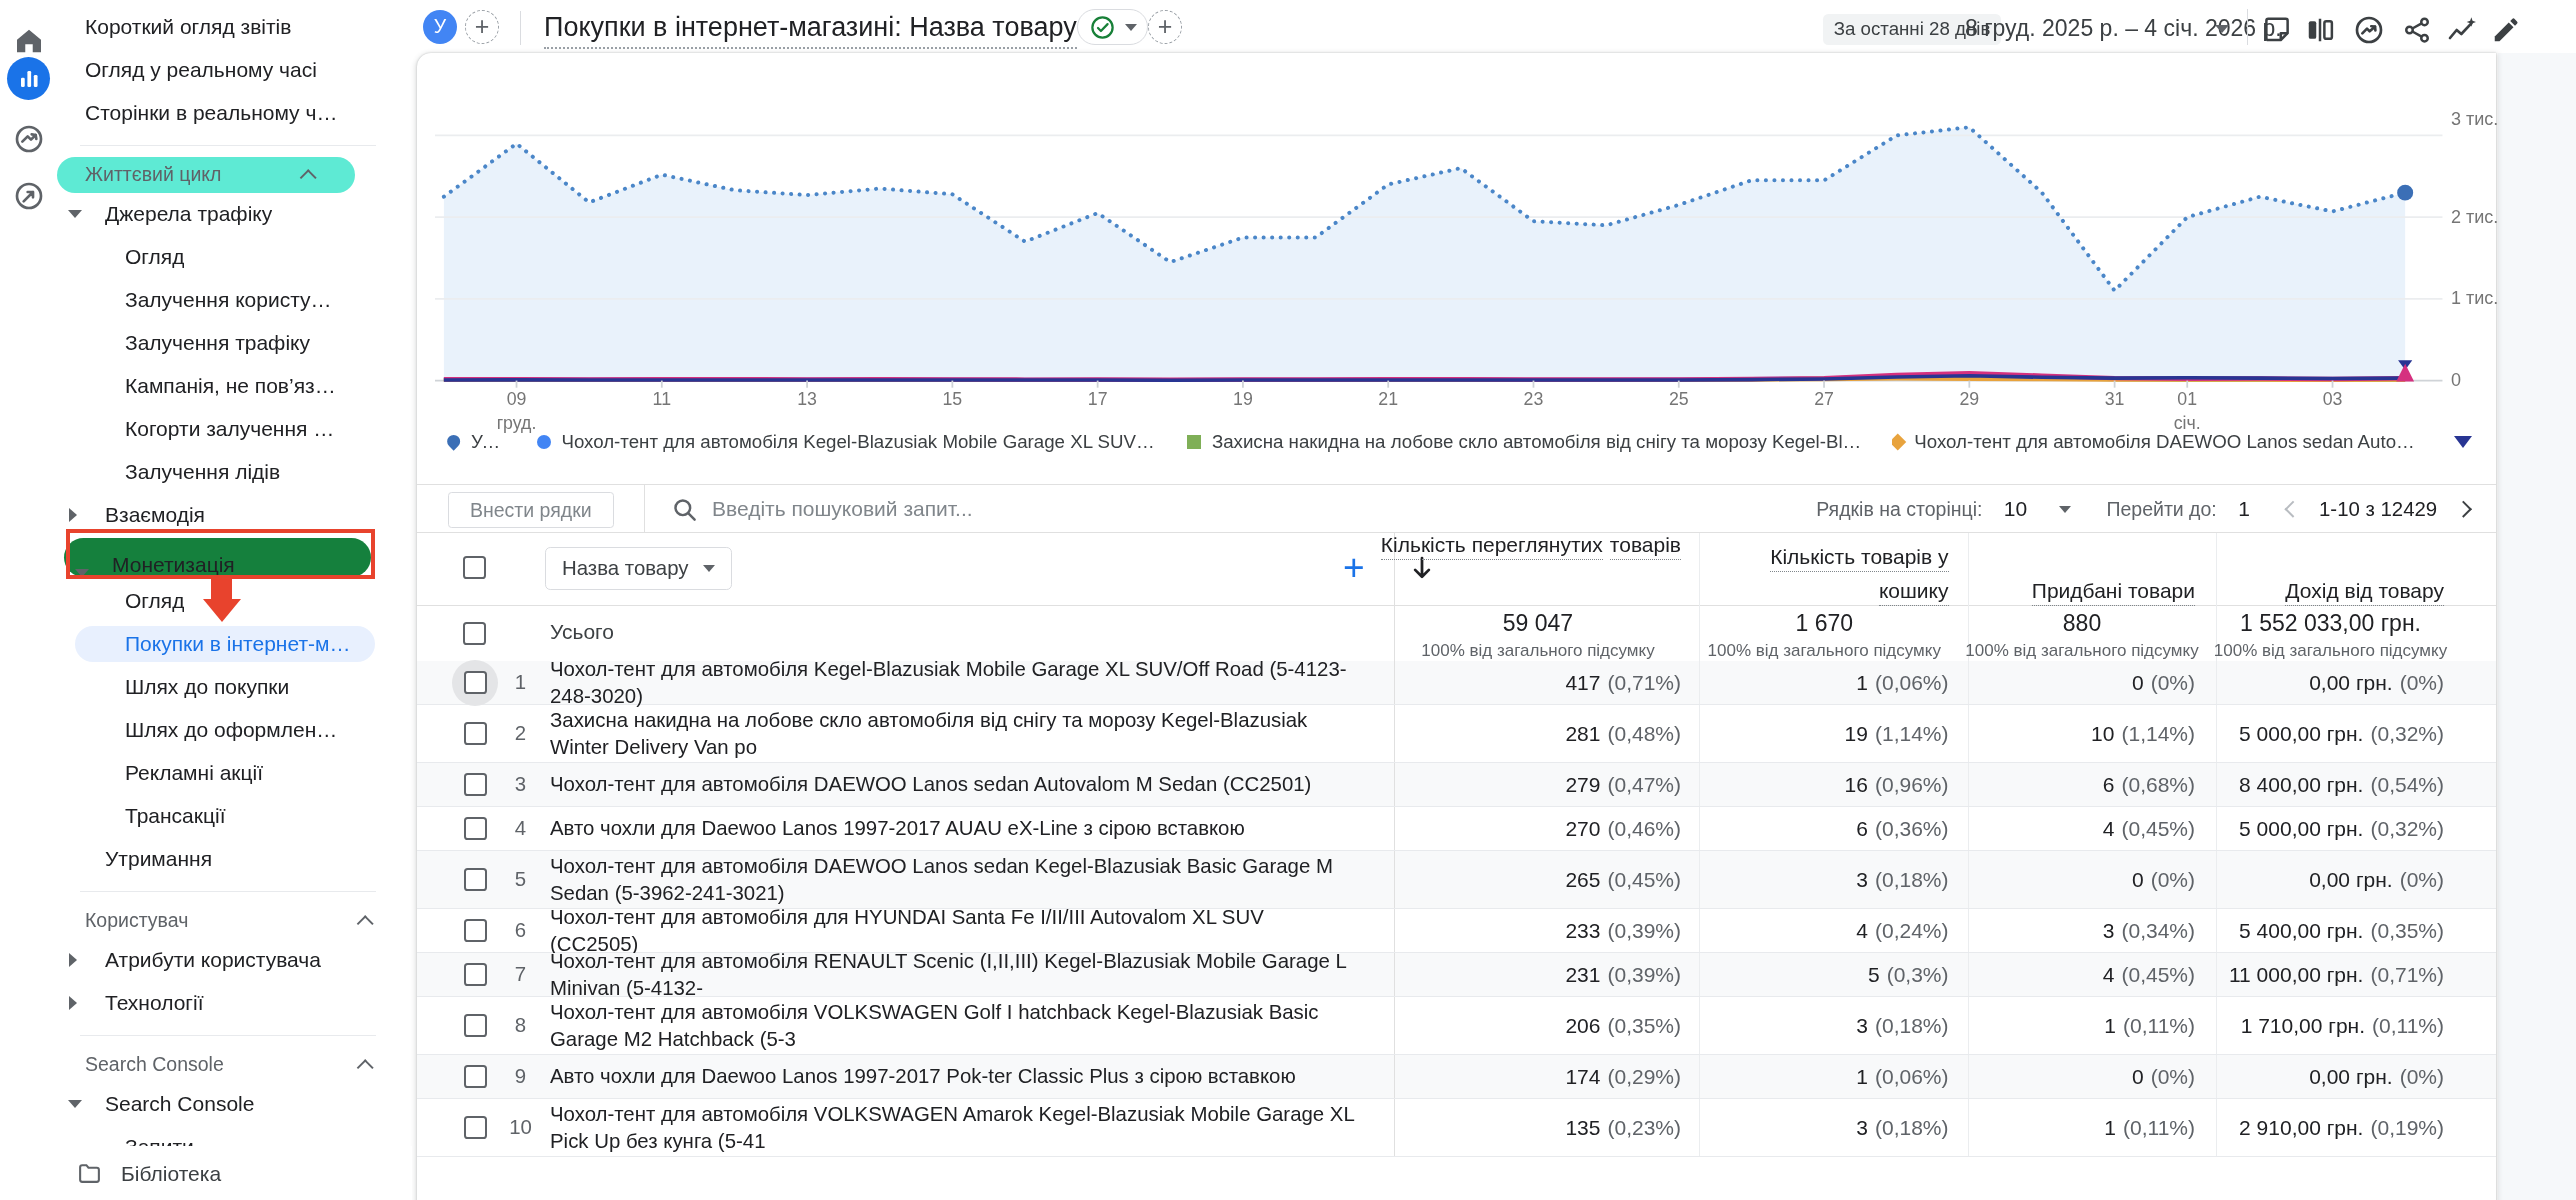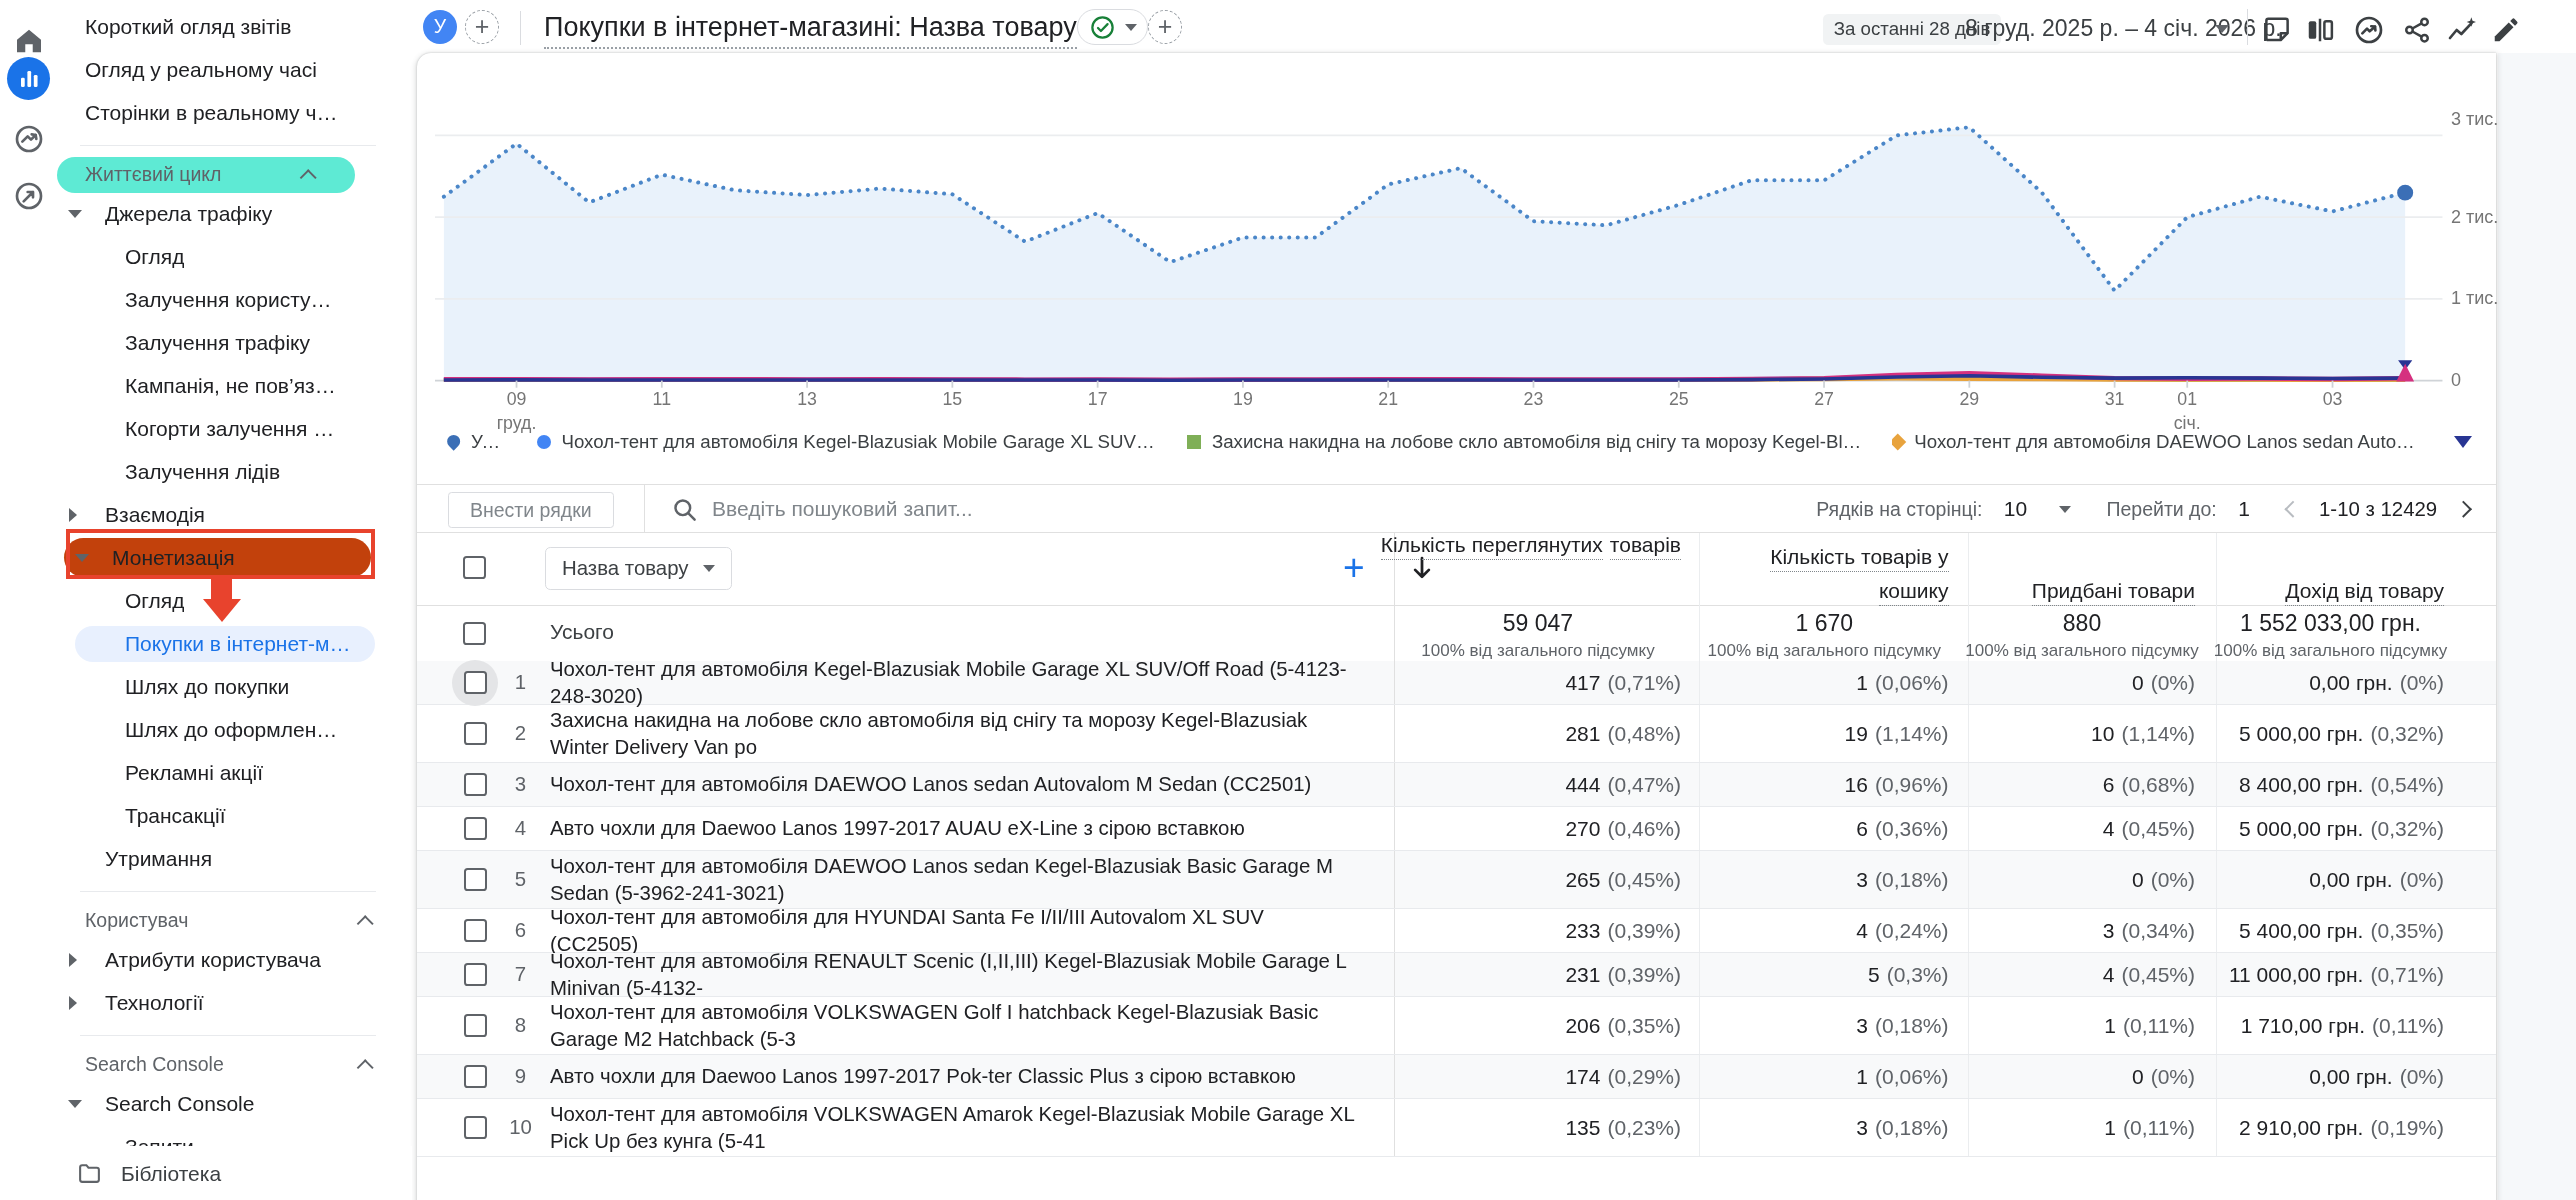--- a/index.html
+++ b/index.html
@@ -10,21 +10,21 @@
   .rail { position:absolute; left:0; top:0; width:57px; height:1201px; background:#fff; z-index:30; }
   .rail-btn { position:absolute; left:7px; width:43px; height:43px; display:flex; align-items:center; justify-content:center; cursor:pointer; }
   .rail-btn svg { width:32px; height:32px; }
   .rail-selected { background:#1a73e8; border-radius:50%; }
 
   
   .nav { position:absolute; left:57px; top:5.3px; width:355px; z-index:20; }
   .nav-row { height:43px; display:flex; align-items:center; position:relative; font-size:21px; color:#202124; cursor:pointer; }
   .nav-row.section { height:36px; font-size:19.5px; color:#5f6368; cursor:default; }
   .nav-row.section.pill { background:#5eead4; border-radius:18px; margin-right:57px; }
-  .nav-row.pill-gray { background:#c2410c; border-radius:21px; margin:1.8px 41px 1.8px 7px; height:39px; }
+  .nav-row.pill-gray { background:#15803d; border-radius:21px; margin:1.8px 41px 1.8px 7px; height:39px;align-items:flex-end; }
   .nav-row.sel { background:#e8f0fe; border-radius:21px; margin:3.6px 37px 3.6px 18px; height:36px; color:#1a73e8; }
   .nav-ind0 { padding-left:28px; }
   .nav-ind1 { padding-left:48px; }
   .nav-ind2 { padding-left:68px; }
   .nav-row.sel .lbl { padding-left:0; }
   .nav-div { height:0.9px; background:#e8eaed; margin:10.7px 36px 10.7px 23px; }
   .caret-down { width:0; height:0; border-left:7px solid transparent; border-right:7px solid transparent; border-top:8px solid #5f6368; position:absolute; left:10.7px; }
   .caret-right { width:0; height:0; border-top:7px solid transparent; border-bottom:7px solid transparent; border-left:8px solid #5f6368; position:absolute; left:12.4px; }
   .chev-up { width:11.5px; height:11.5px; border-top:2.7px solid #5f6368; border-left:2.7px solid #5f6368; transform:rotate(45deg) translateY(3.6px); position:absolute; right:39px; }
   .nav-ellip { white-space:nowrap; overflow:hidden; text-overflow:ellipsis; max-width:284px; display:inline-block; }
@@ -506,21 +506,21 @@
           <span class="pct">(0,32%)</span>
         </div>
       </div>
       <div class="trow odd" style="height: 44px;">
         <div class="cbwrap">
           <div class="cb"></div>
         </div>
         <div class="rownum">3</div>
         <div class="rname">Чохол-тент для автомобіля DAEWOO  Lanos sedan Autovalom M Sedan (CC2501)</div>
         <div class="cell c1 main-border">
-          <span>444</span>
+          <span>279</span>
           <span class="pct">(0,47%)</span>
         </div>
         <div class="cell c2 col-border">
           <span>16</span>
           <span class="pct">(0,96%)</span>
         </div>
         <div class="cell c3 col-border">
           <span>6</span>
           <span class="pct">(0,68%)</span>
         </div>

